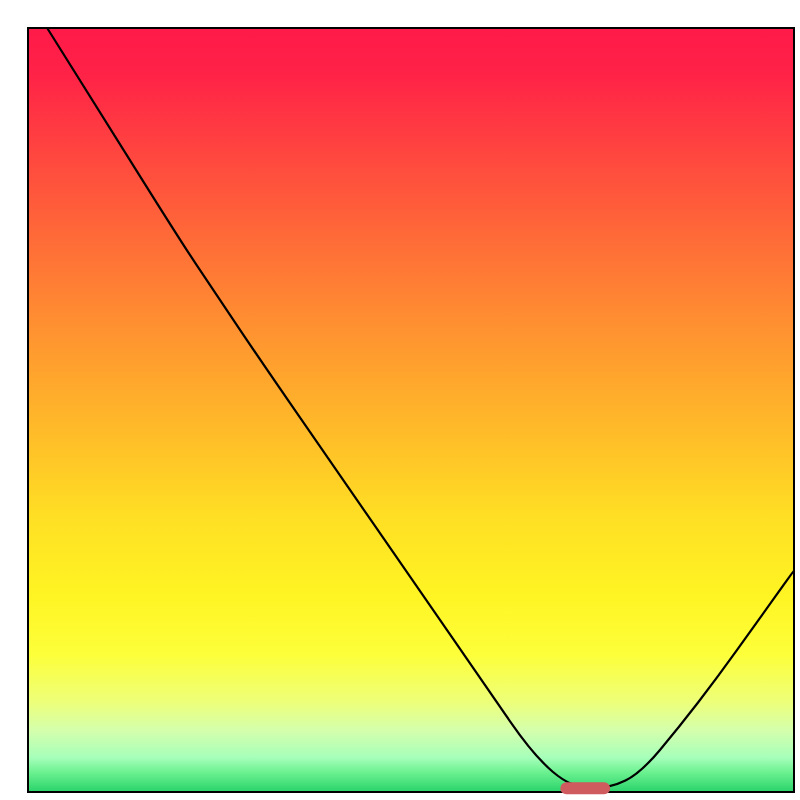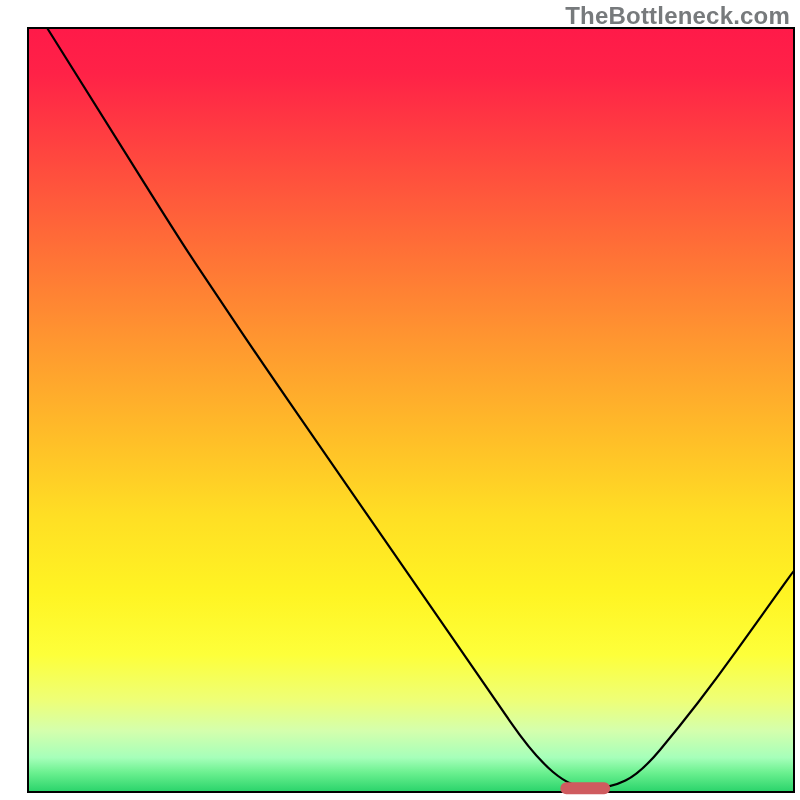--- a/index.html
+++ b/index.html
@@ -29,21 +29,20 @@
   svg.plot {
     position: absolute;
     left: 0;
     top: 0;
   }
 </style>
 </head>
 <body>
 
 <div class="chart-container">
-  <div class="watermark">TheBottleneck.com</div>
 
   <svg class="plot" width="800" height="800" viewBox="0 0 800 800">
     <defs>
       <linearGradient id="bg-gradient" x1="0" y1="0" x2="0" y2="1">
 
       <stop offset="0.00%" stop-color="#ff1a49"></stop>
           <stop offset="6.00%" stop-color="#ff2247"></stop>
           <stop offset="18.00%" stop-color="#ff4b3e"></stop>
           <stop offset="30.00%" stop-color="#ff7336"></stop>
           <stop offset="42.00%" stop-color="#ff9a2f"></stop>

